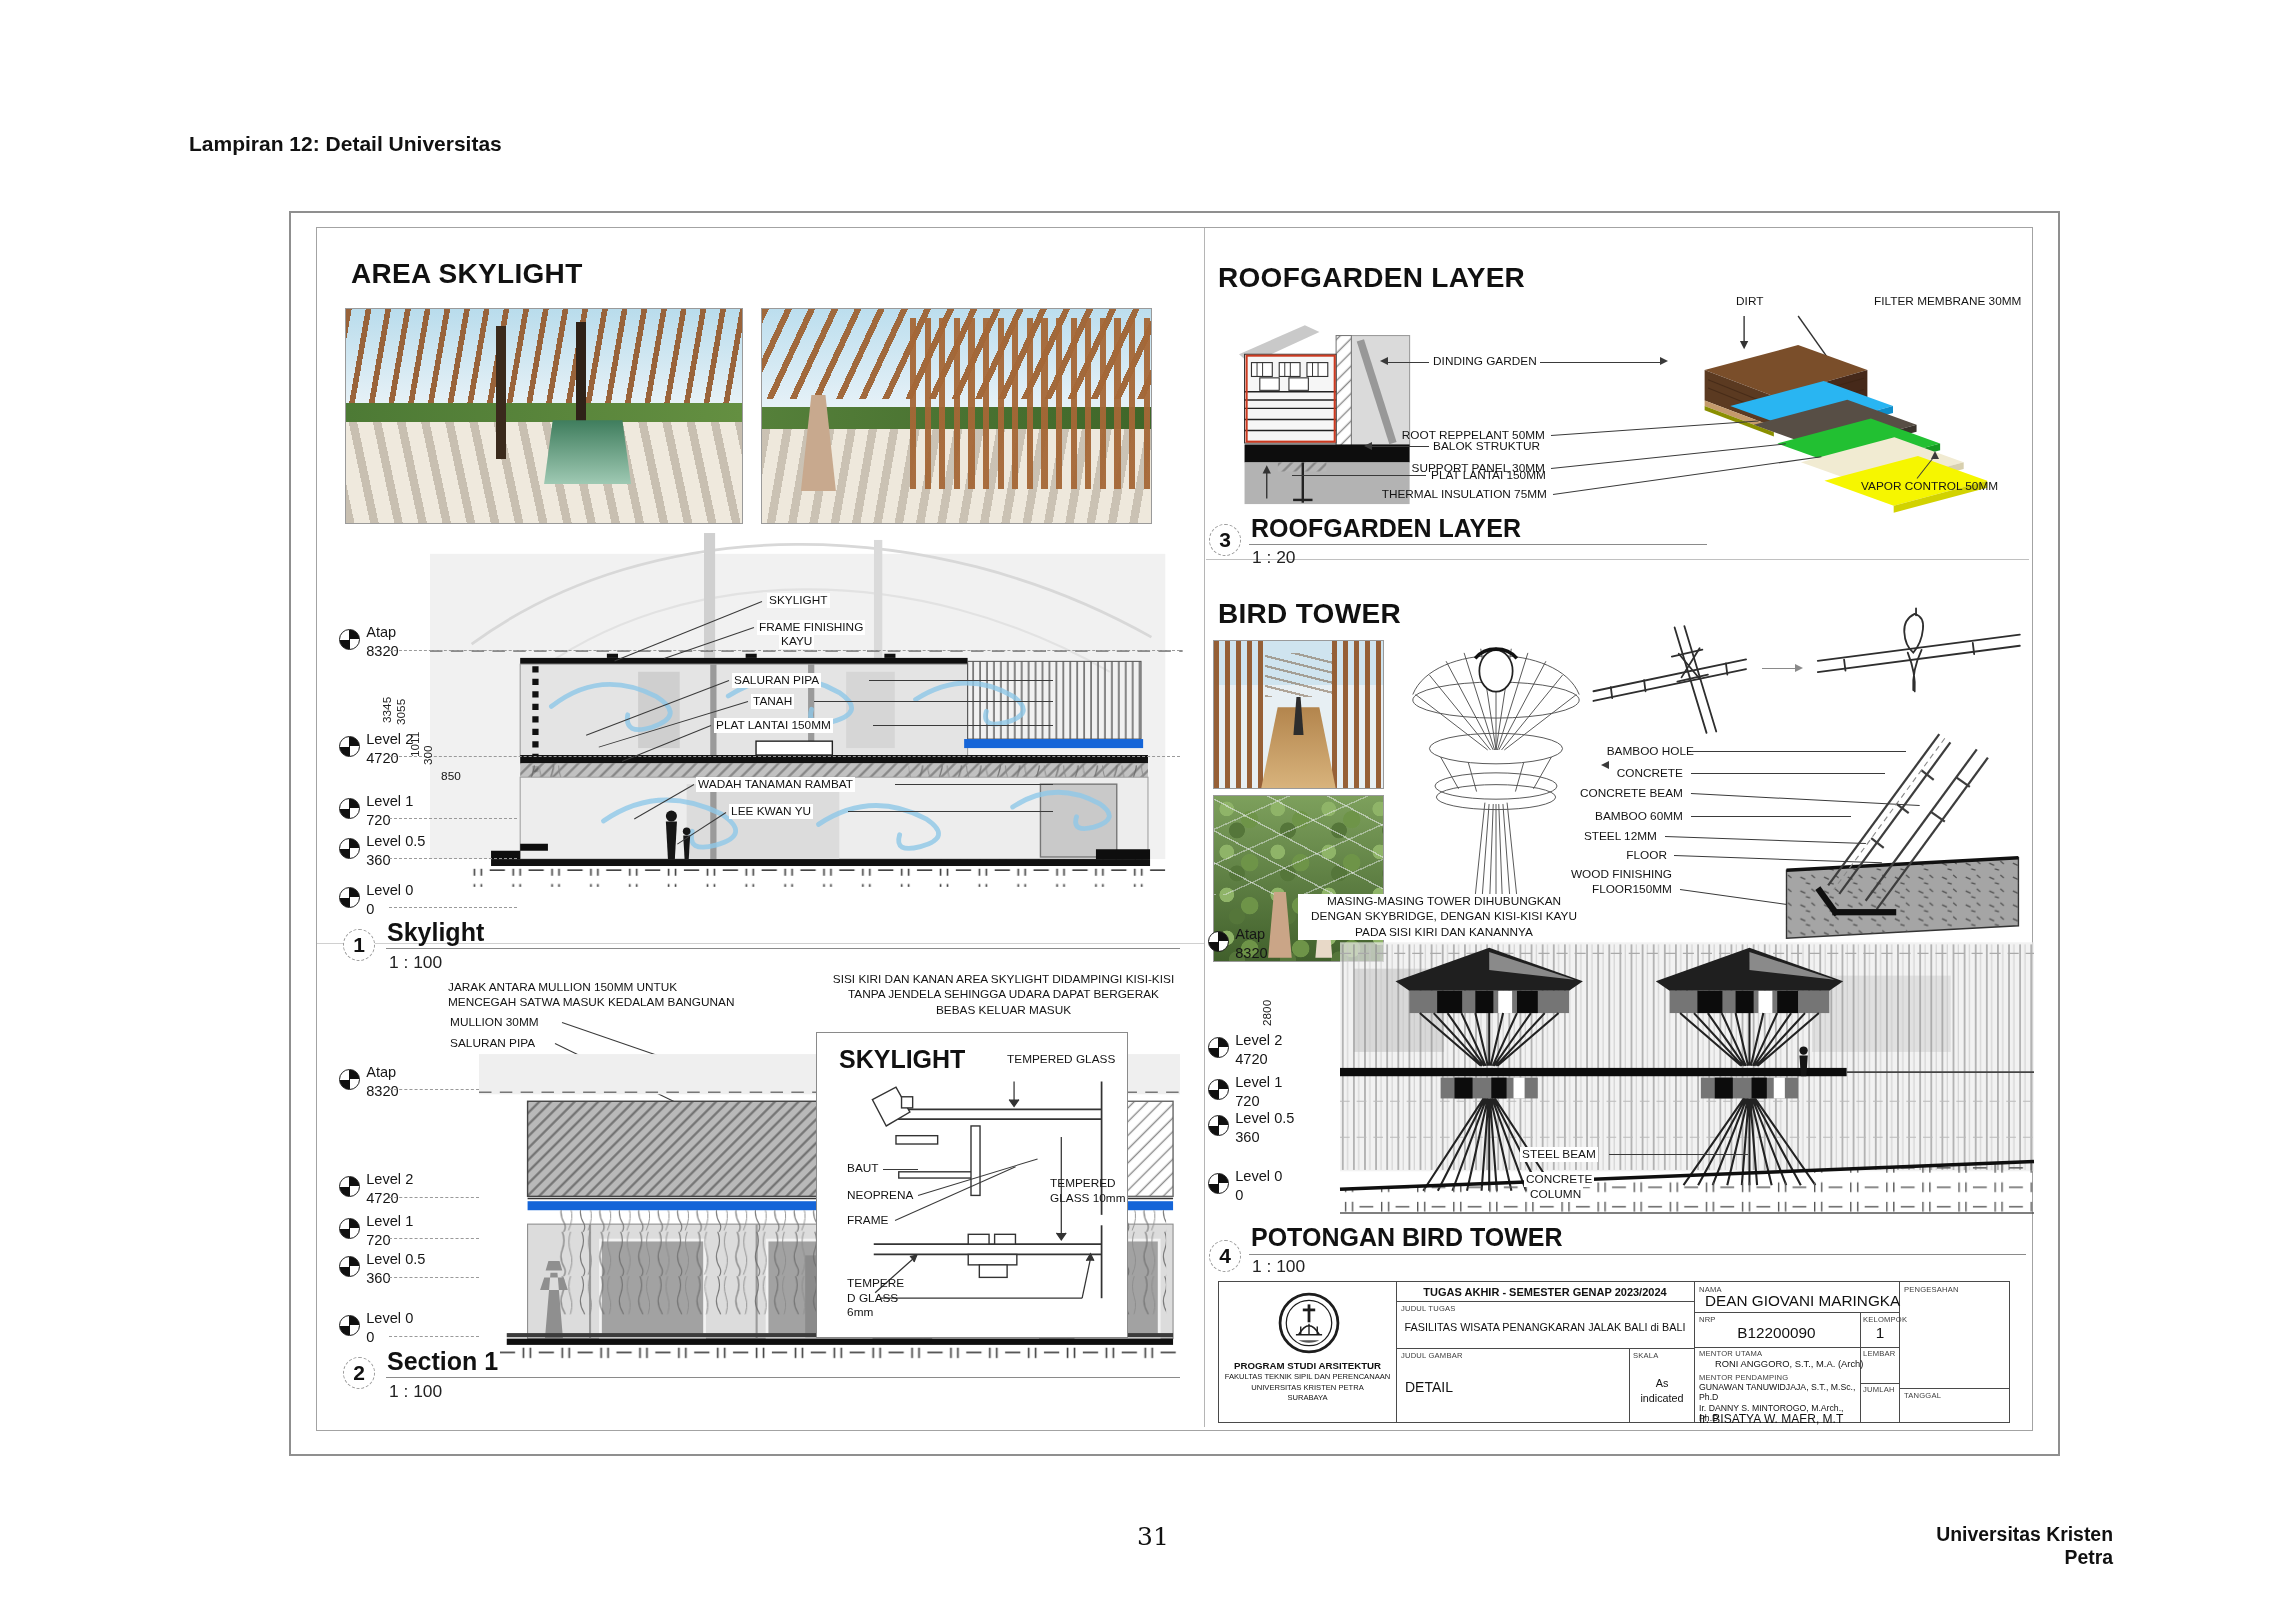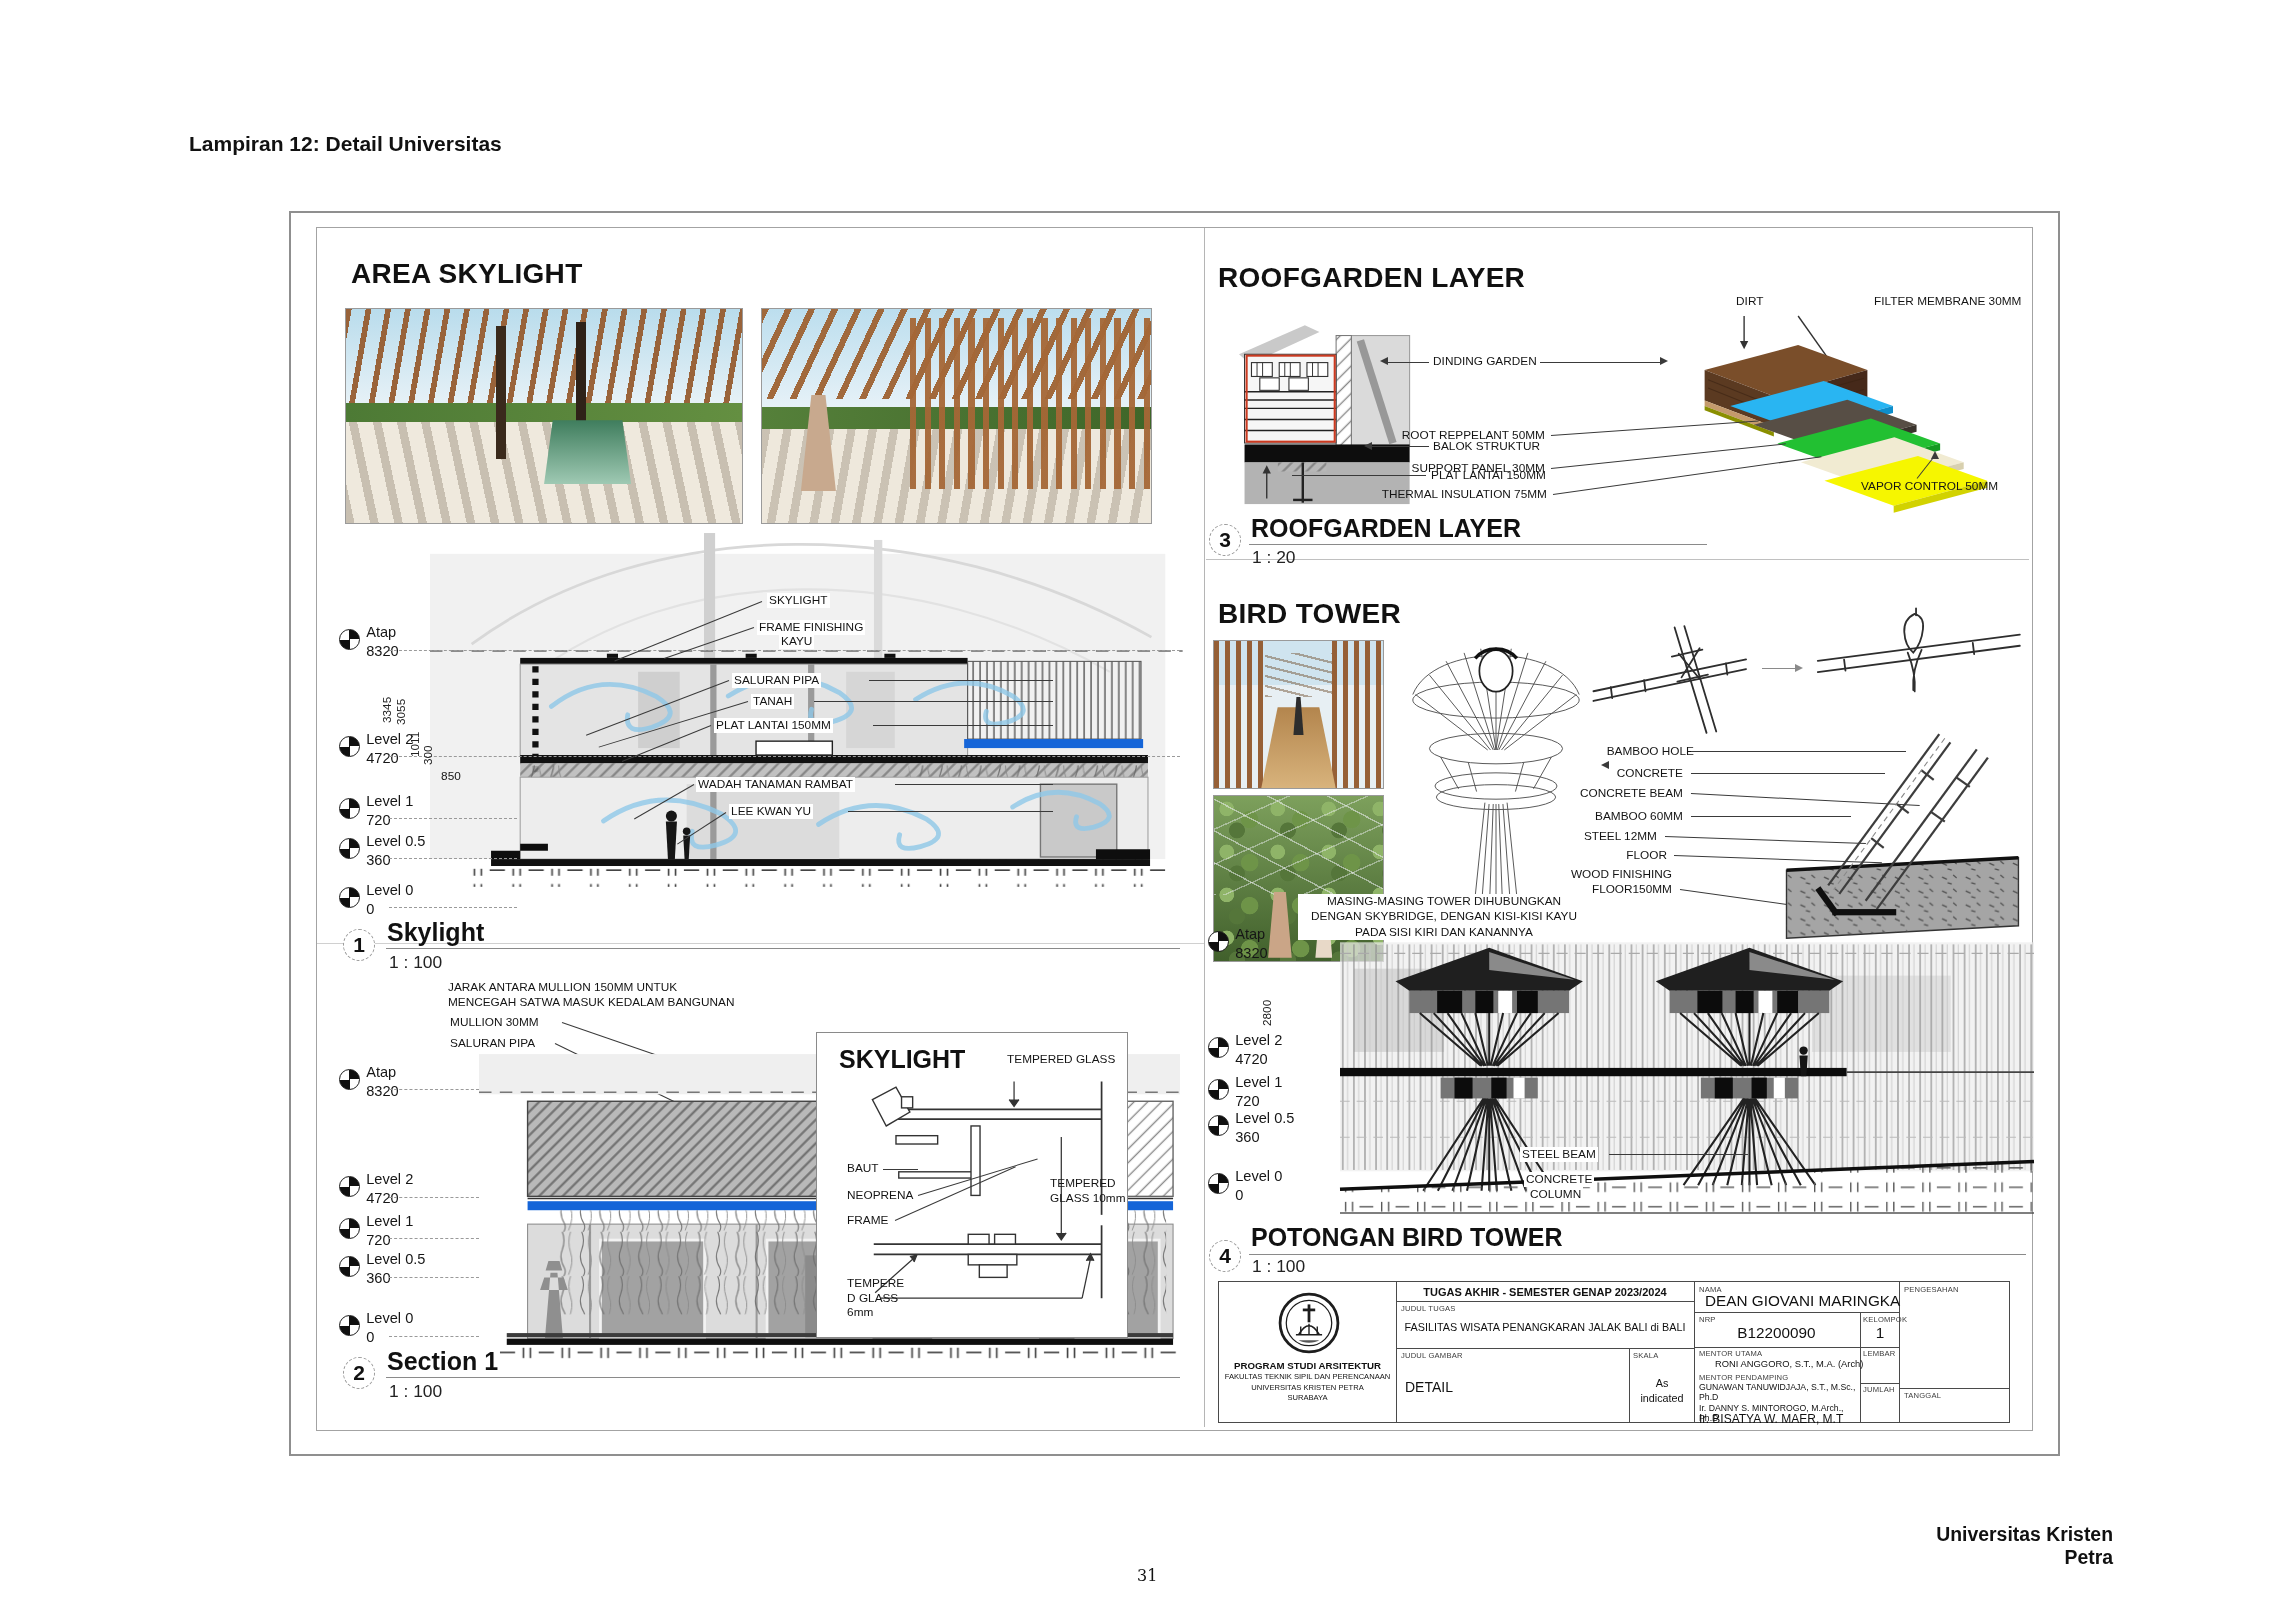--- a/index.html
+++ b/index.html
@@ -41,21 +41,21 @@
   .vdim{position:absolute;font-size:11.8px;color:#222;transform:rotate(-90deg);transform-origin:left top;white-space:nowrap;}
   
   .photo{position:absolute;border:0.7px solid #9a9a9a;overflow:hidden;background:#dfe9ee;}
   .pr{position:absolute;}
   
   .detailbox{position:absolute;border:1.4px solid #8a8a8a;background:#fff;}
   
   .tb{position:absolute;border:1.4px solid #4a4a4a;background:#fff;}
   .tb .cell{position:absolute;box-sizing:border-box;border-left:1px solid #4a4a4a;border-top:1px solid #4a4a4a;}
   .tb .tag{position:absolute;font-size:7.6px;color:#3c3c3c;letter-spacing:0.2px;}
-  .footer-num{position:absolute;font-family:"DejaVu Serif",serif;font-size:16px;margin-top:44px;}
+  .footer-num{position:absolute;font-family:"DejaVu Serif",serif;font-size:25px;}
   .footer-right{position:absolute;font-size:19.4px;font-weight:bold;font-family:"Liberation Sans",sans-serif;}
   svg{position:absolute;overflow:visible;}
   .sisinote{text-align:center;}
 </style>
 </head>
 <body>
 
 <div id="root">
 
   <div class="abs hd" style="left:189px;top:132px;font-size:21px;">Lampiran 12: Detail Universitas</div>
@@ -300,20 +300,25 @@
   <div class="dashline" style="left:389px;top:1277px;width:90px;"></div>
   <div class="dashline" style="left:389px;top:1336px;width:90px;"></div>
 
   <div class="vnum" style="left:343px;top:1357px;">
       <span>2</span>
     </div>
   <div class="vname" style="left:387px;top:1347px;">Section 1</div>
   <div class="vline" style="left:386px;top:1377px;width:794px;"></div>
   <div class="vscale" style="left:389px;top:1381px;">1 : 100</div>
 
+  <div class="note sisinote" style="left:823px;top:972px;width:361px;">
+    <span>SISI KIRI DAN KANAN AREA SKYLIGHT DIDAMPINGI KISI-KISI</span><br>
+    <span>TANPA JENDELA SEHINGGA UDARA DAPAT BERGERAK</span><br>
+    <span>BEBAS KELUAR MASUK</span>
+  </div>
 
   <div class="detailbox" style="left:816px;top:1032px;width:310px;height:304px;"></div>
   <div class="abs hd" style="left:839px;top:1045px;font-size:25px;">SKYLIGHT</div>
   <div class="lbl" style="left:1005px;top:1052px;">TEMPERED GLASS</div>
   <svg style="left:832px;top:1069px;" width="278" height="257" viewBox="0 0 400 370">
     <g stroke="#333" stroke-width="2.5" fill="none">
       <line x1="95" y1="58" x2="388" y2="58"></line>
         <line x1="95" y1="72" x2="388" y2="72"></line>
       <line x1="388" y1="18" x2="388" y2="210"></line>
       <line x1="60" y1="252" x2="388" y2="252"></line>

